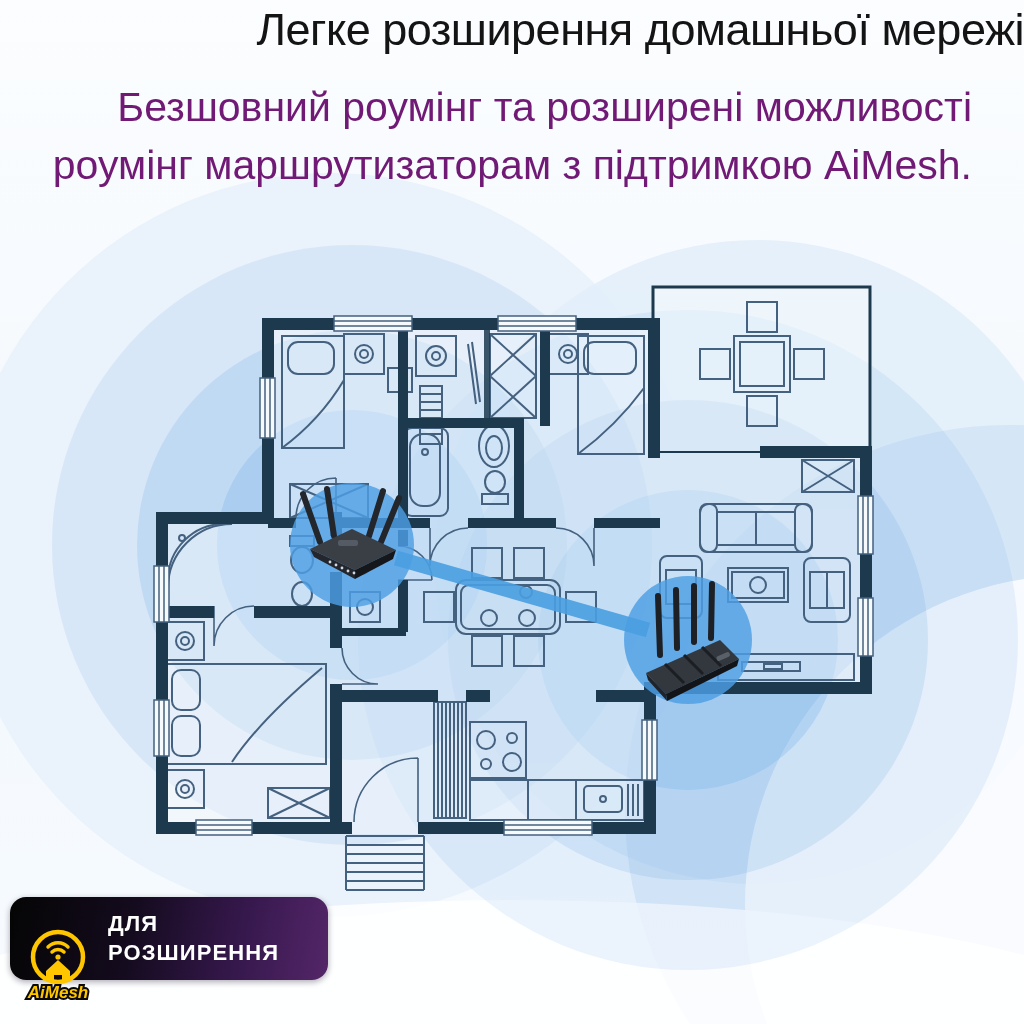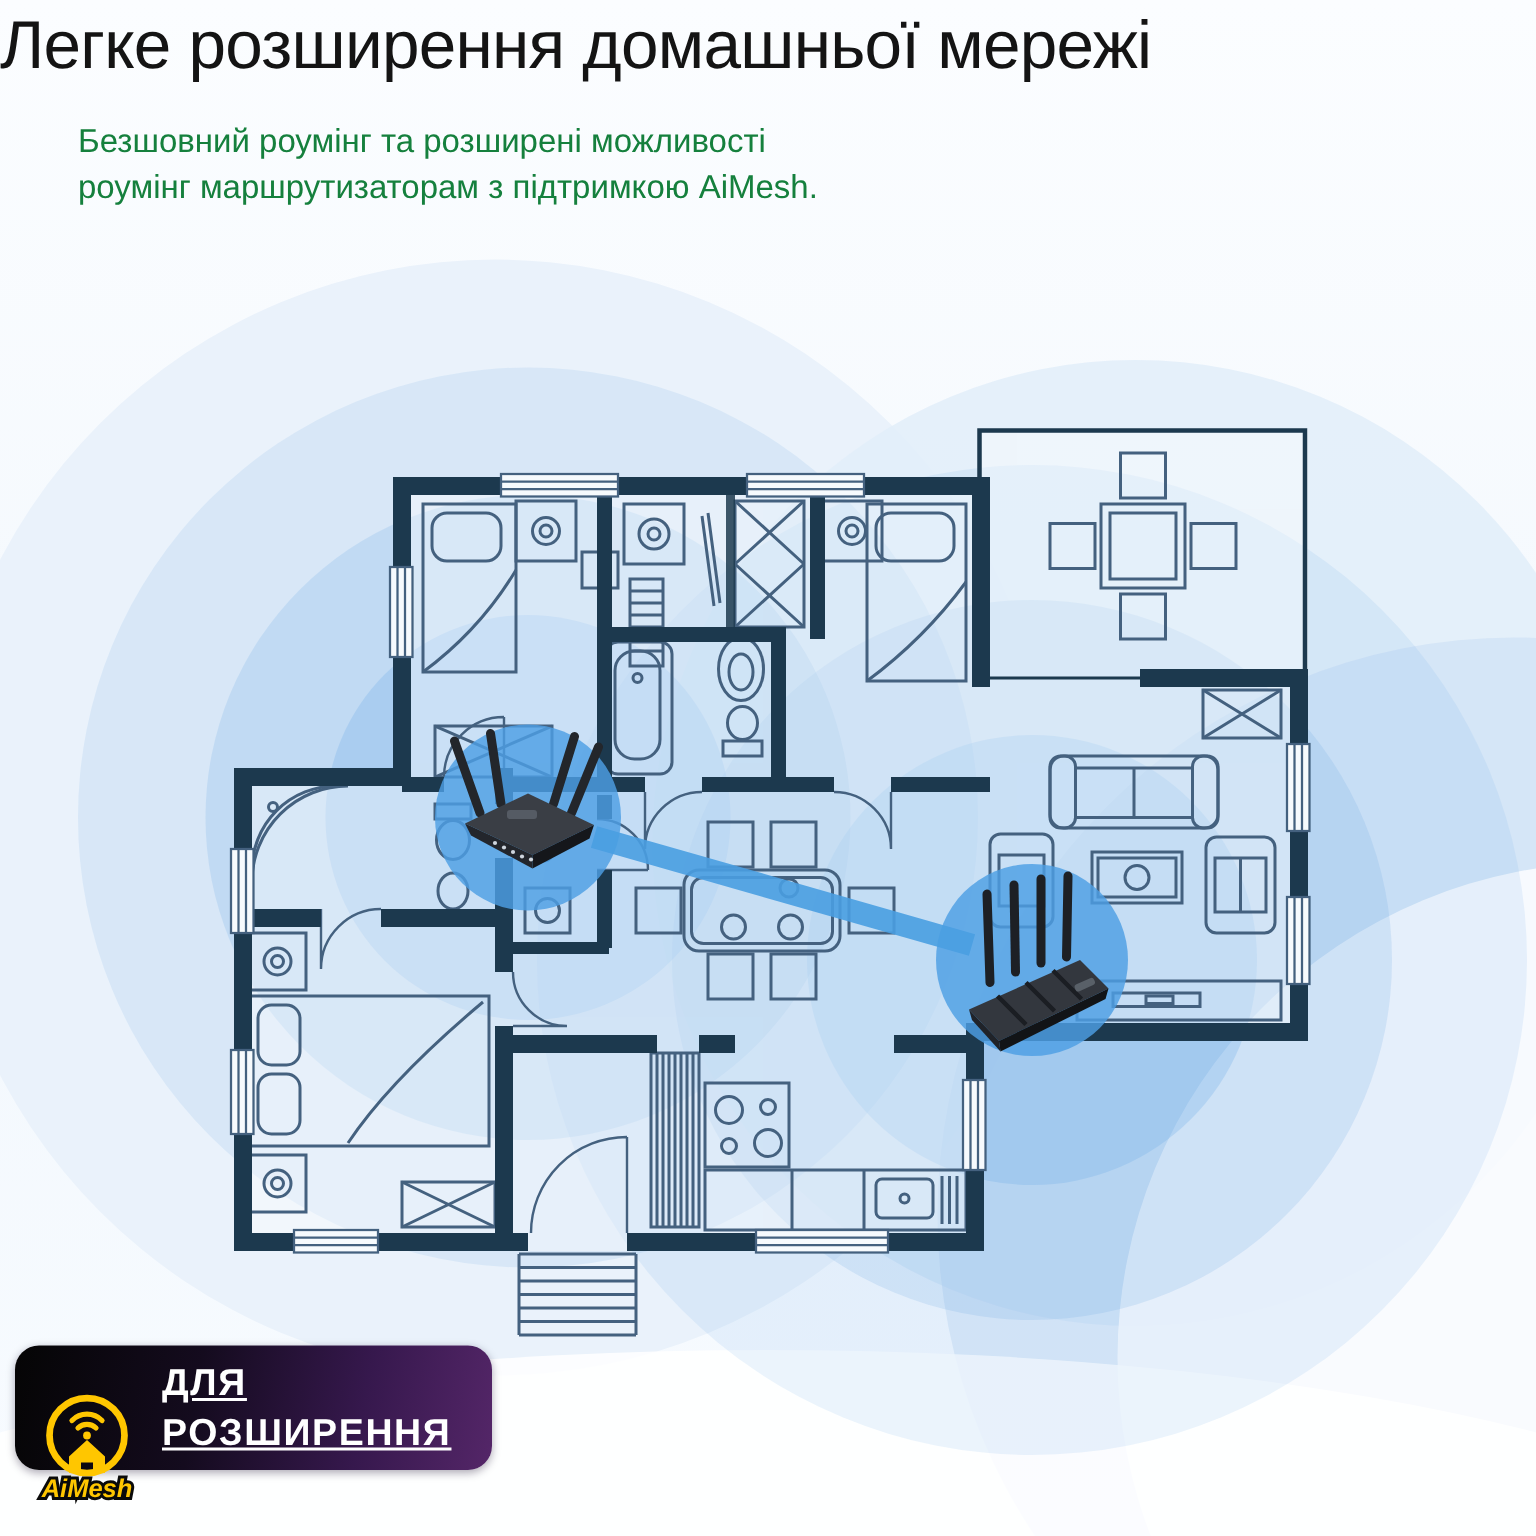--- a/index.html
+++ b/index.html
@@ -2,41 +2,41 @@
 <html><head>
 <meta charset="utf-8">
 <style>
   html,body{margin:0;padding:0;}
   body{
     width:1024px;height:1024px;position:relative;overflow:hidden;
     background:linear-gradient(180deg,#fbfdff 0%,#f3f8fd 55%,#f7fbff 100%);
     font-family:"Liberation Sans", sans-serif;
   }
   .stage{position:absolute;inset:0;}
-  .hdr{position:absolute;top:0;left:0;width:1024px;text-align:left;z-index:5;}
+  .hdr{position:absolute;top:0;left:0;width:1024px;text-align:right;z-index:5;}
   .hdr h1{
     margin:4px 0 0 0;font-size:45px;font-weight:400;letter-spacing:-0.5px;
     color:#141414;
   }
   .hdr .sub{
-    margin:22px auto 0 auto;font-size:22px;line-height:1.42;font-weight:400;
-    color:#15803d;max-width:920px;
+    margin:22px auto 0 auto;font-size:41px;line-height:1.42;font-weight:400;
+    color:#701a75;max-width:920px;
   }
   svg text{font-family:"Liberation Sans", sans-serif;}
   .badge{
     position:absolute;left:10px;top:897px;width:318px;height:83px;z-index:6;
     border-radius:16px;
     background:linear-gradient(100deg,#050505 0%,#140b1e 38%,#36184d 72%,#542668 100%);
     box-shadow:0 2px 6px rgba(20,10,40,.35);
     display:flex;align-items:center;
   }
   .badge .logo{width:96px;height:83px;flex:0 0 auto;position:relative;margin-top:48px;}
   .badge .txt{
-    color:#ffffff;font-weight:bold;font-size:25px;letter-spacing:1.1px;
-    line-height:1.3;padding-left:2px;text-decoration:underline;
+    color:#ffffff;font-weight:bold;font-size:22px;letter-spacing:1.1px;
+    line-height:1.3;padding-left:2px;
   }
 </style>
 </head>
 <body>
 
 <div class="stage">
 
   <div class="hdr">
     <h1>Легке розширення домашньої мережі</h1>
     <div class="sub">

